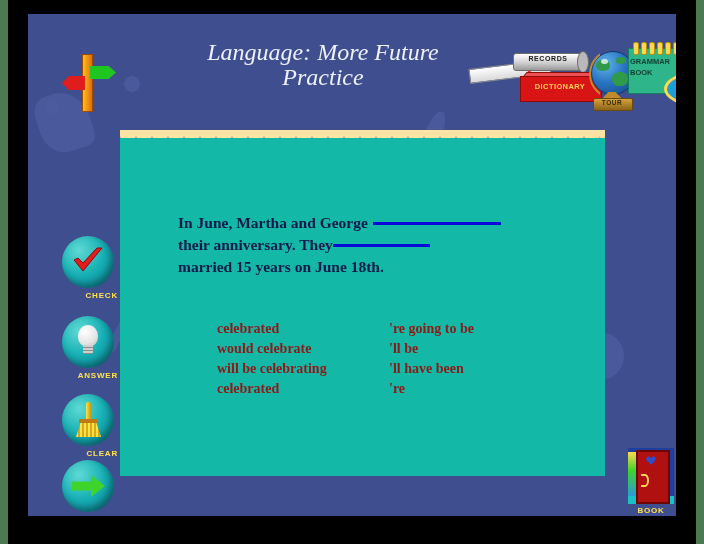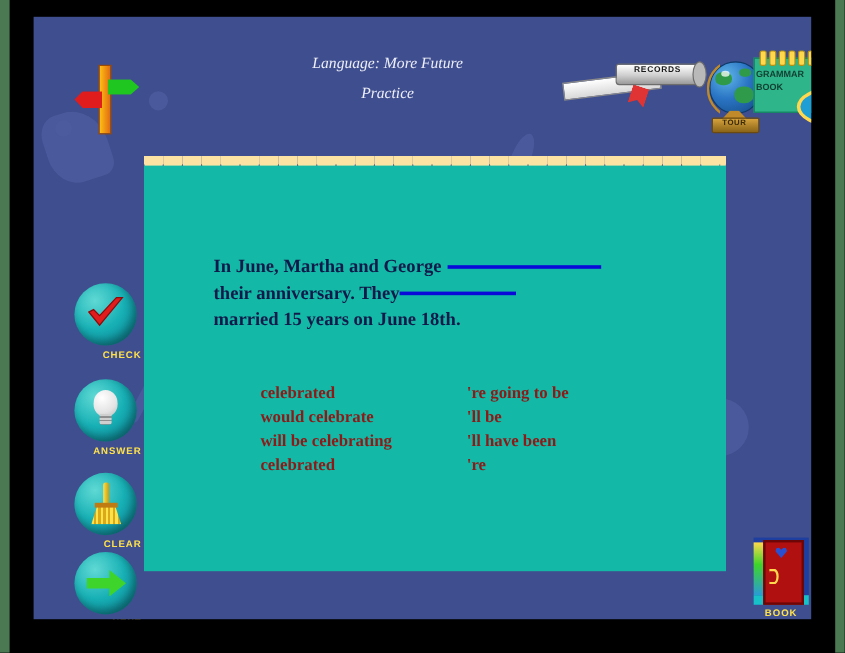--- a/index.html
+++ b/index.html
@@ -15,21 +15,21 @@
   #stage{position:absolute;left:28px;top:14px;width:648px;height:502px;
          background:#3f4e8e;overflow:hidden;}
 
   
   .wm{position:absolute;background:#4c5c9e;opacity:.85;pointer-events:none;}
   .wm.circ{border-radius:50%;}
   .wm.ell{border-radius:50%;}
 
   
   #title{position:absolute;left:150px;top:26px;width:290px;text-align:center;
-         font-family:"Liberation Serif",serif;font-style:italic;font-size:13px;
+         font-family:"Liberation Serif",serif;font-style:italic;font-size:24px;
          line-height:25px;color:#eef0fb;}
 
   
   #signpost{position:absolute;left:34px;top:36px;width:56px;height:62px;}
 
   
   #toolbar{position:absolute;left:440px;top:28px;width:210px;height:72px;}
 
   .tb{position:absolute;}
 
@@ -193,20 +193,25 @@
     <div id="toolbar">
 
       <div class="tb" id="records">
         <div id="rec-sheet"></div>
         <div id="rec-rib"></div>
         <div id="rec-tube"></div>
         <div id="rec-cap"></div>
         <div id="rec-txt">RECORDS</div>
       </div>
 
+      <div class="tb" id="dict">
+        <div id="dict-top"></div>
+        <div id="dict-body"></div>
+        <div id="dict-txt">DICTIONARY</div>
+      </div>
 
       <div class="tb" id="globe">
         <div id="globe-ball">
           <div class="land" style="left:4px;top:8px;width:14px;height:11px;"></div>
           <div class="land" style="left:20px;top:20px;width:16px;height:14px;"></div>
           <div class="land" style="left:24px;top:5px;width:10px;height:7px;"></div>
           <div style="position:absolute;left:9px;top:7px;width:7px;height:5px;
                       background:rgba(255,255,255,.75);border-radius:50%;"></div>
         </div>
         <div id="globe-ring"></div>

